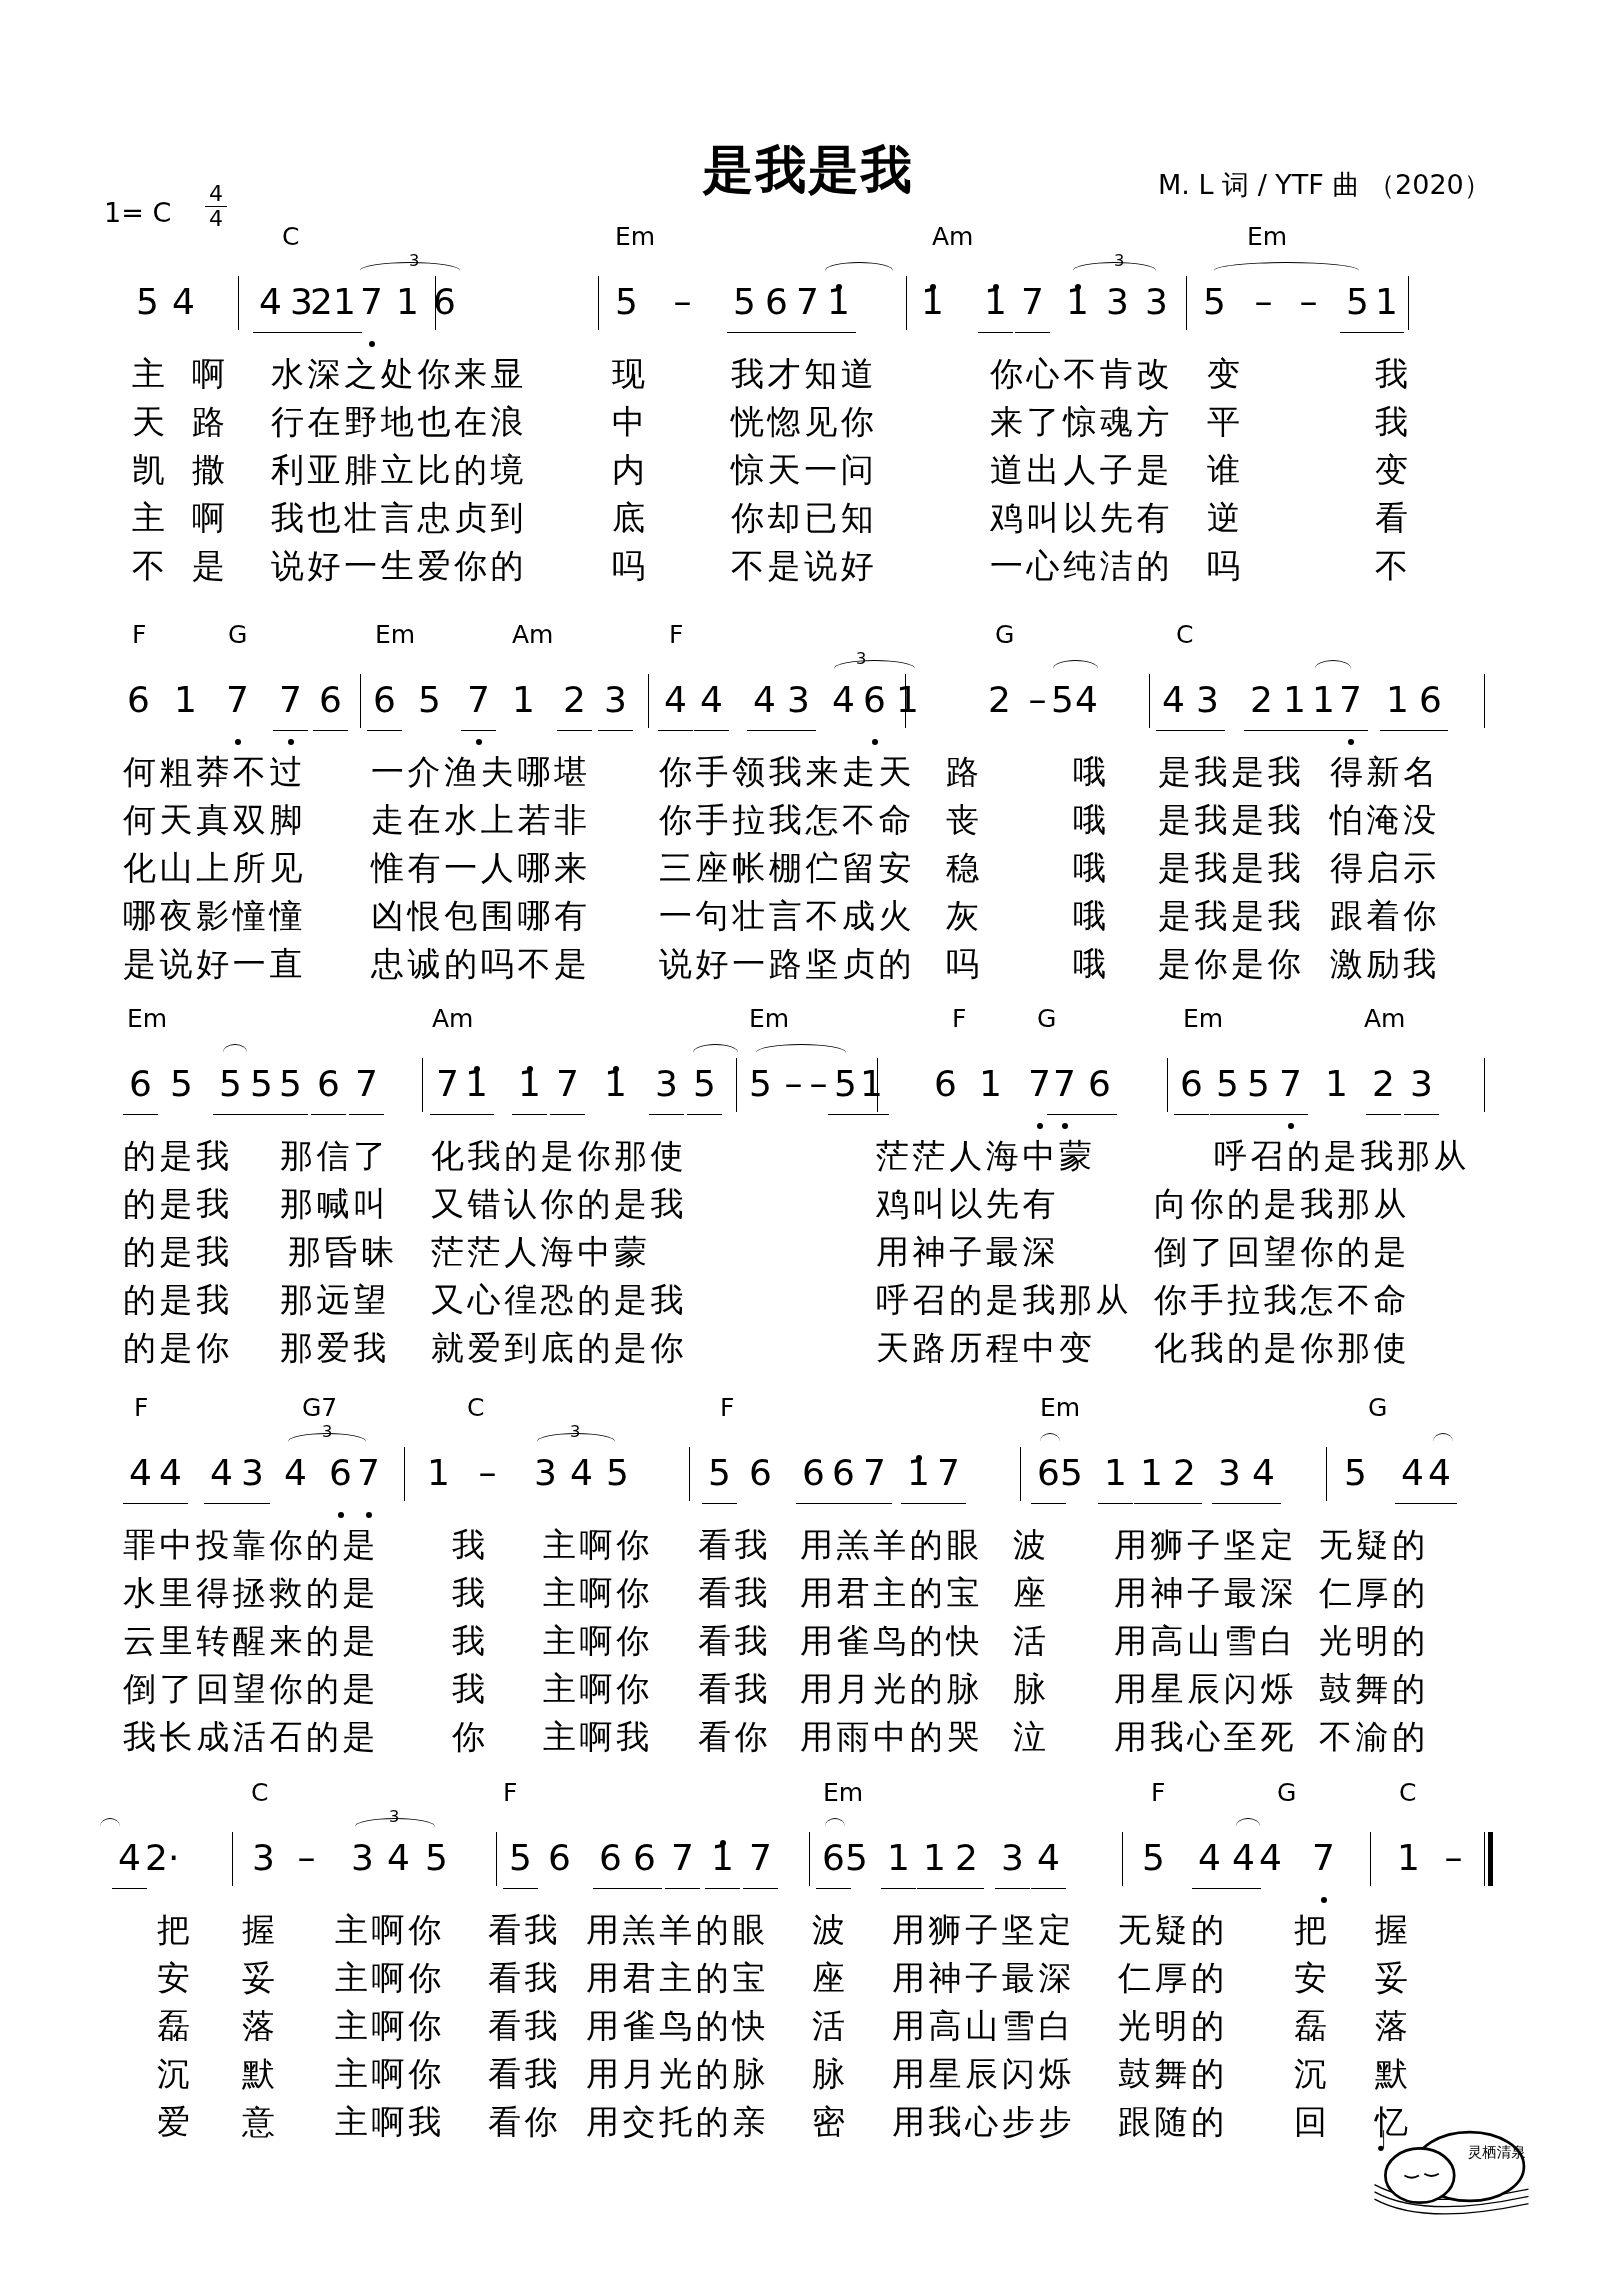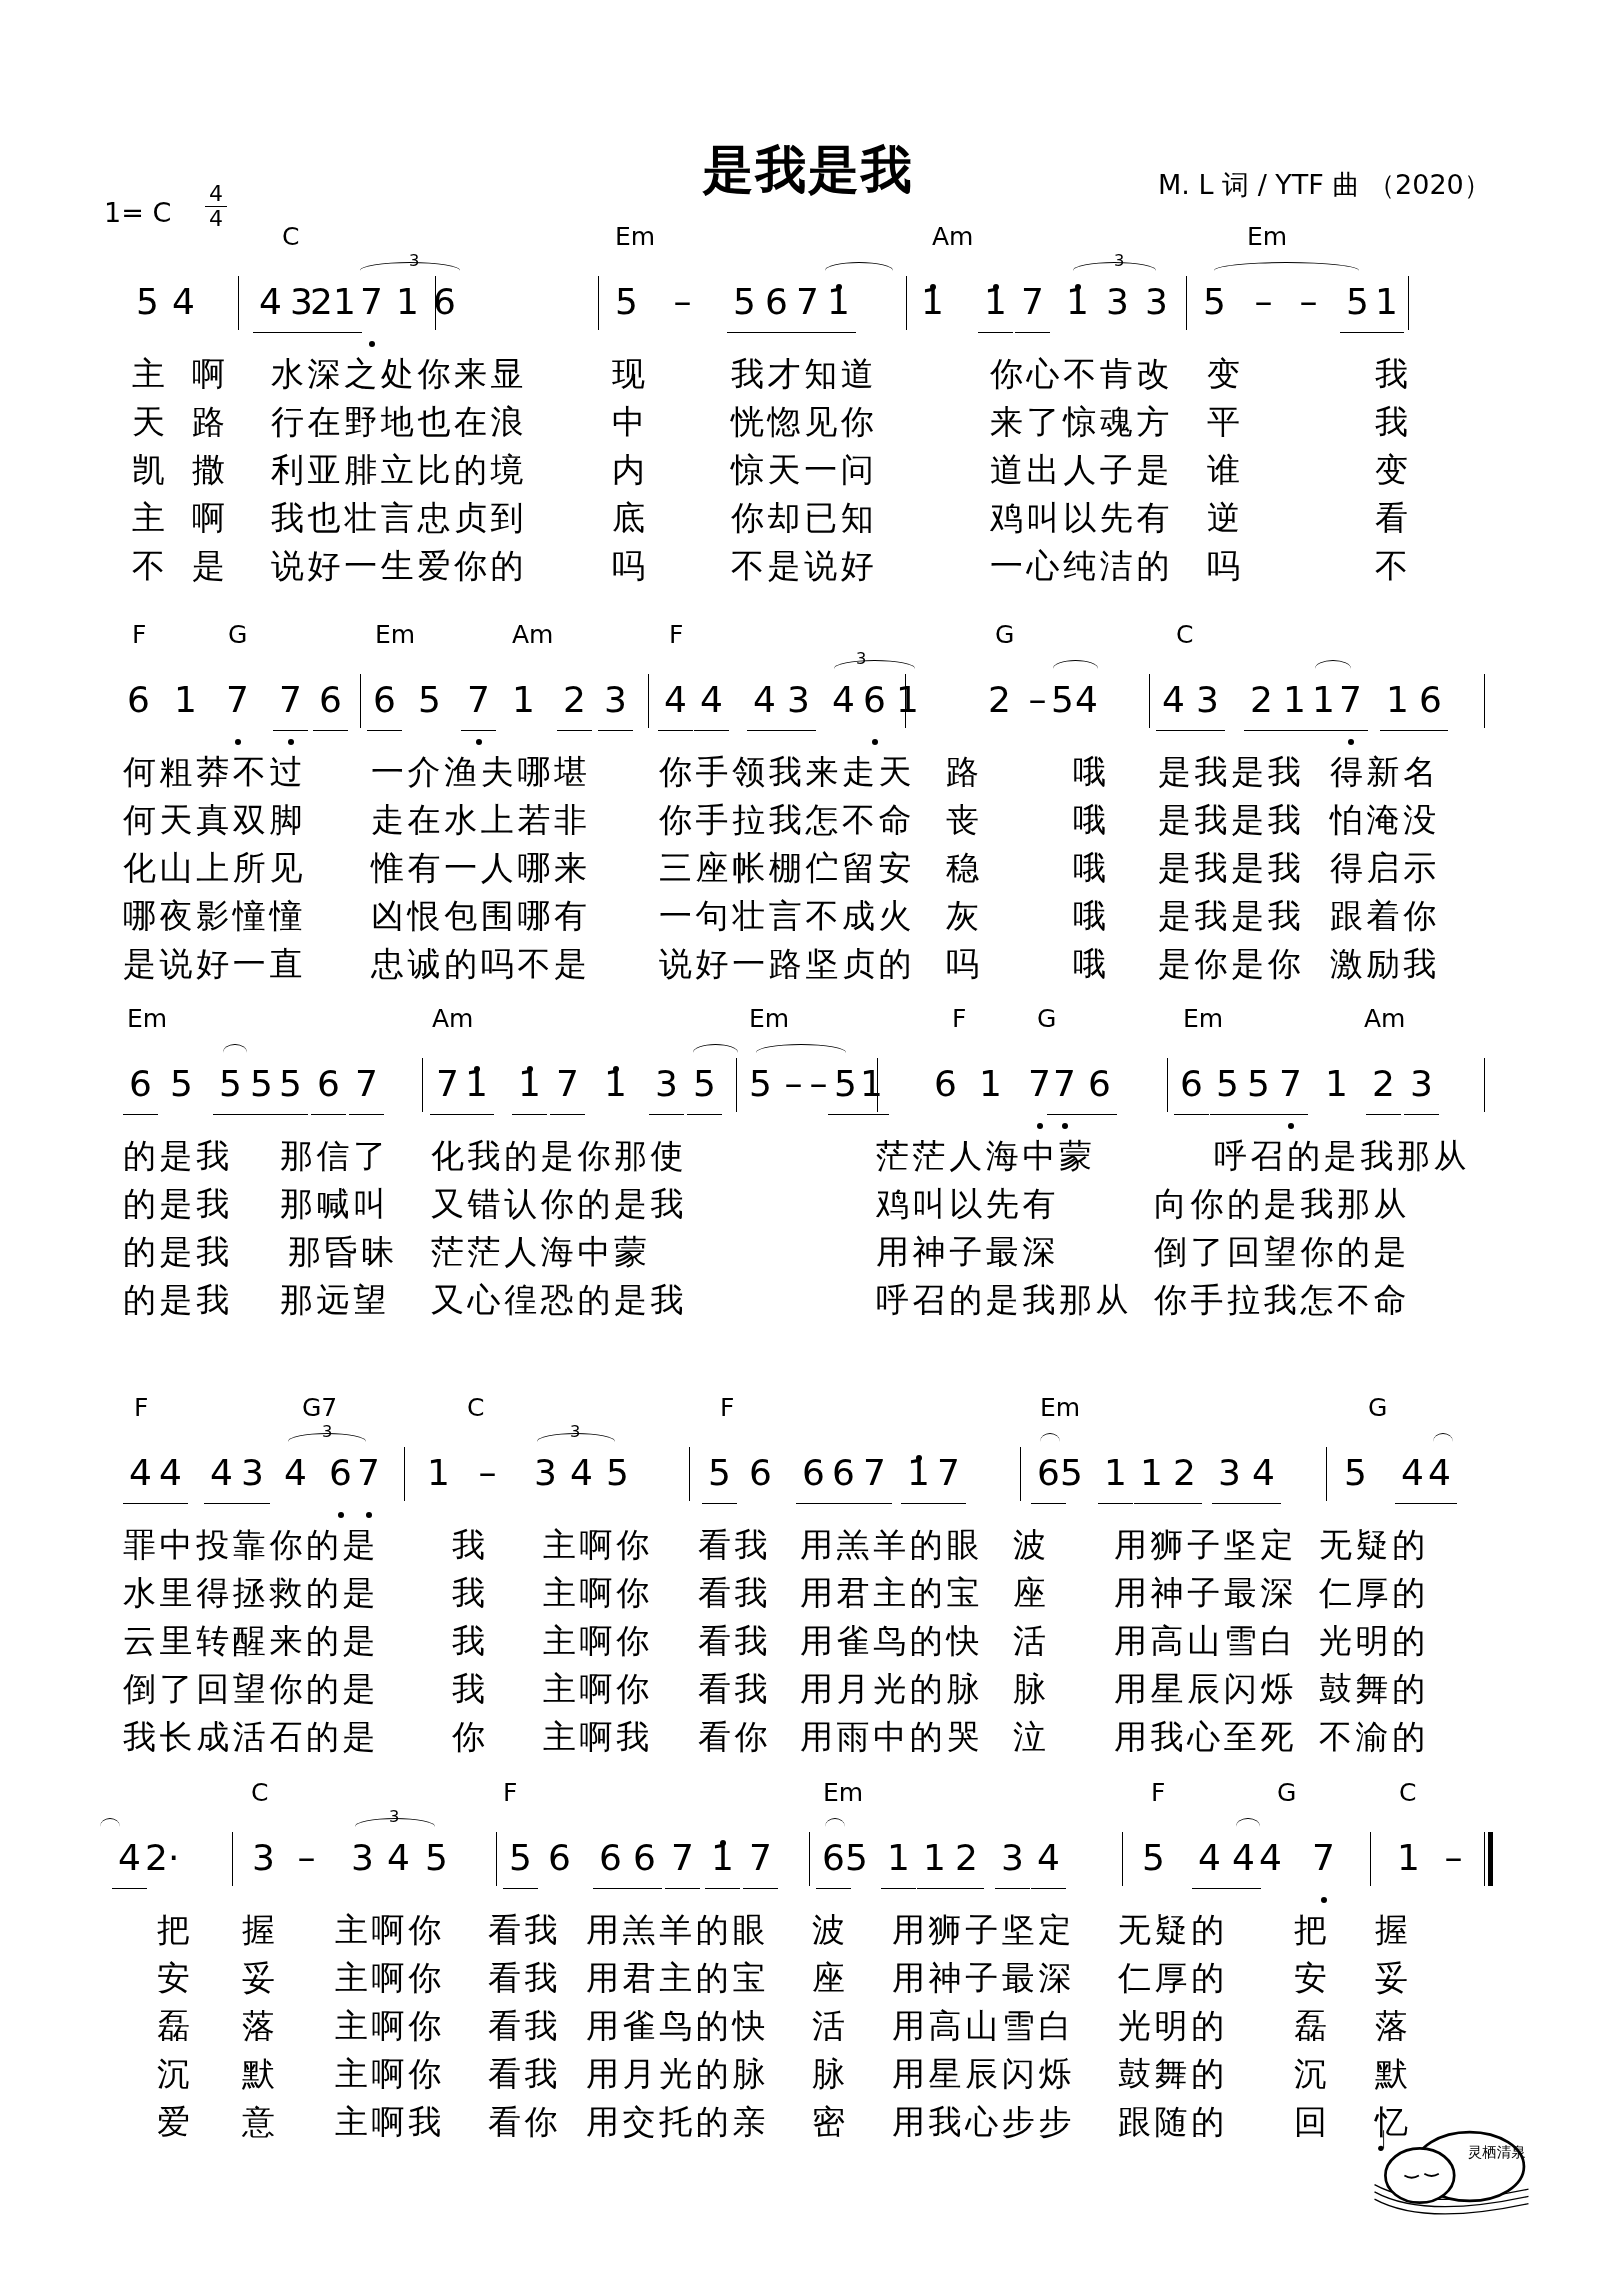--- a/index.html
+++ b/index.html
@@ -235,20 +235,21 @@
     <span class="note" style="left:1323px">1</span>
     <span class="note u" style="left:1370px">2</span>
       <span class="note u" style="left:1408px">3</span>
     <span class="barline" style="left:1484px"></span>
   </div>
   <div class="lyrics" style="margin-top:12.7px">
     <div class="lyric-line"><span class="lyric-seg" style="left:123px">的是我</span><span class="lyric-seg" style="left:280px">那信了</span><span class="lyric-seg" style="left:431px">化我的是你那使</span><span class="lyric-seg" style="left:876px">茫茫人海中蒙</span><span class="lyric-seg" style="left:1214px">呼召的是我那从</span></div>
     <div class="lyric-line"><span class="lyric-seg" style="left:123px">的是我</span><span class="lyric-seg" style="left:280px">那喊叫</span><span class="lyric-seg" style="left:431px">又错认你的是我</span><span class="lyric-seg" style="left:876px">鸡叫以先有</span><span class="lyric-seg" style="left:1154px">向你的是我那从</span></div>
     <div class="lyric-line"><span class="lyric-seg" style="left:123px">的是我</span><span class="lyric-seg" style="left:288px">那昏昧</span><span class="lyric-seg" style="left:431px">茫茫人海中蒙</span><span class="lyric-seg" style="left:876px">用神子最深</span><span class="lyric-seg" style="left:1154px">倒了回望你的是</span></div>
     <div class="lyric-line"><span class="lyric-seg" style="left:123px">的是我</span><span class="lyric-seg" style="left:280px">那远望</span><span class="lyric-seg" style="left:431px">又心徨恐的是我</span><span class="lyric-seg" style="left:876px">呼召的是我那从</span><span class="lyric-seg" style="left:1154px">你手拉我怎不命</span></div>
+    <div class="lyric-line"><span class="lyric-seg" style="left:123px">的是你</span><span class="lyric-seg" style="left:280px">那爱我</span><span class="lyric-seg" style="left:431px">就爱到底的是你</span><span class="lyric-seg" style="left:876px">天路历程中变</span><span class="lyric-seg" style="left:1154px">化我的是你那使</span></div>
   </div>
 </div>
 
 <div class="system" style="top:1393px;">
   <div class="chords">
     <span class="chord" style="left:134px">F</span>
     <span class="chord" style="left:302px">G7</span>
     <span class="chord" style="left:467px">C</span>
     <span class="chord" style="left:720px">F</span>
     <span class="chord" style="left:1040px">Em</span>

